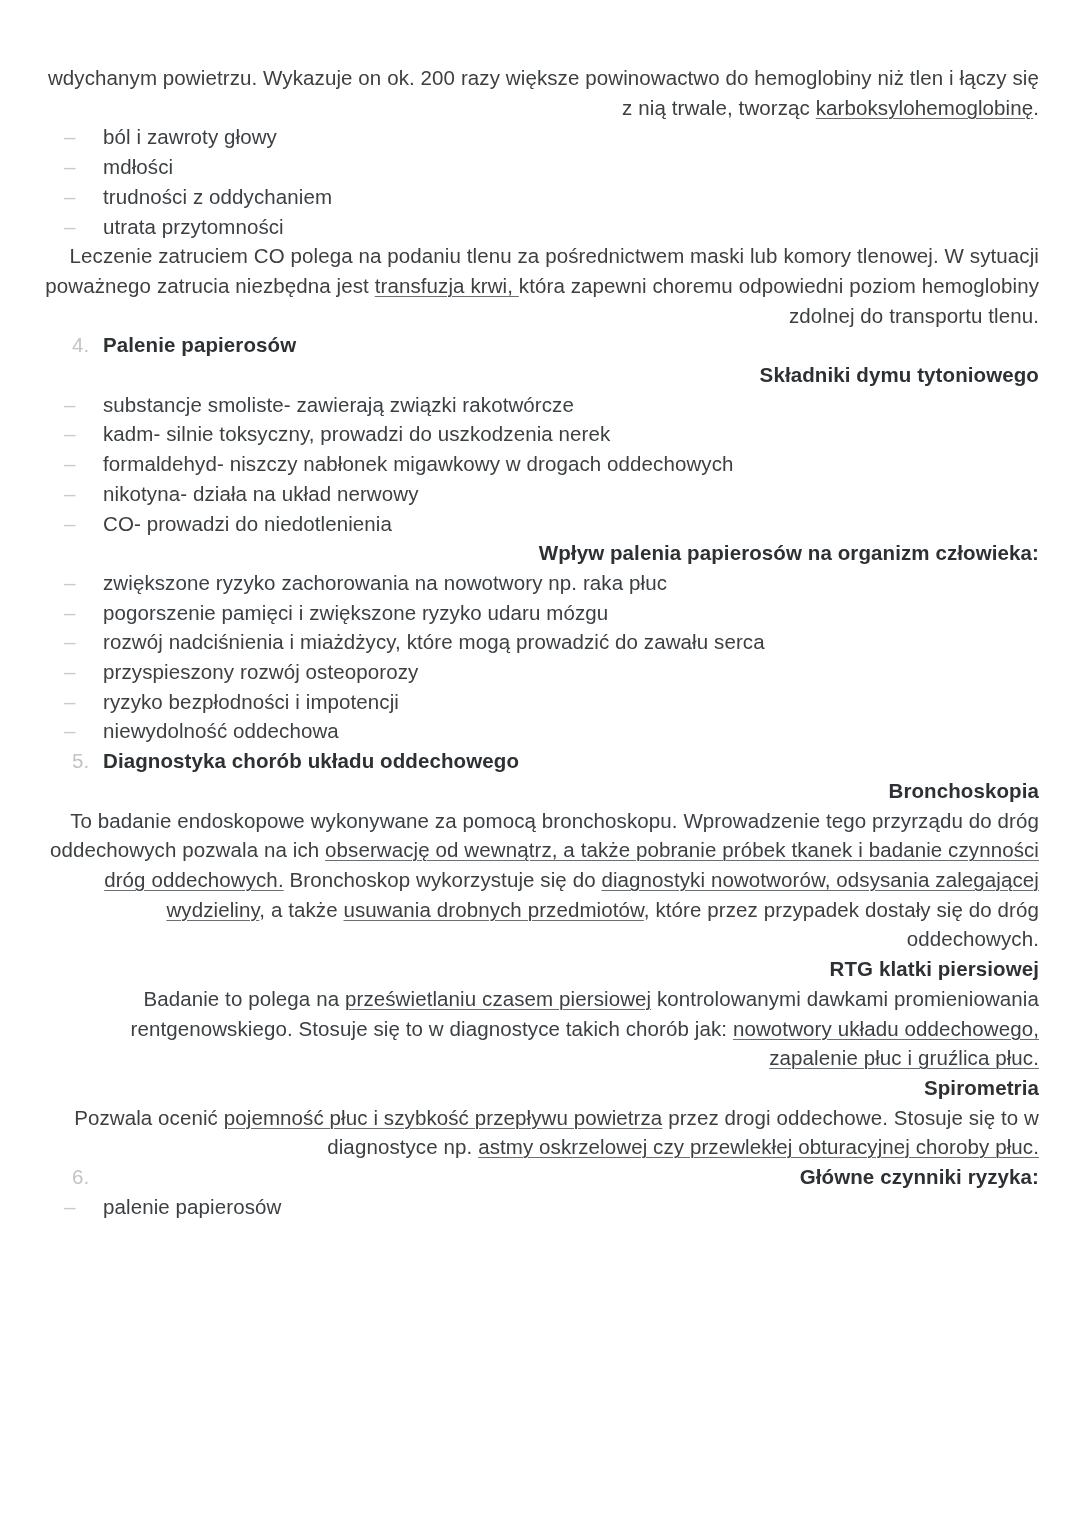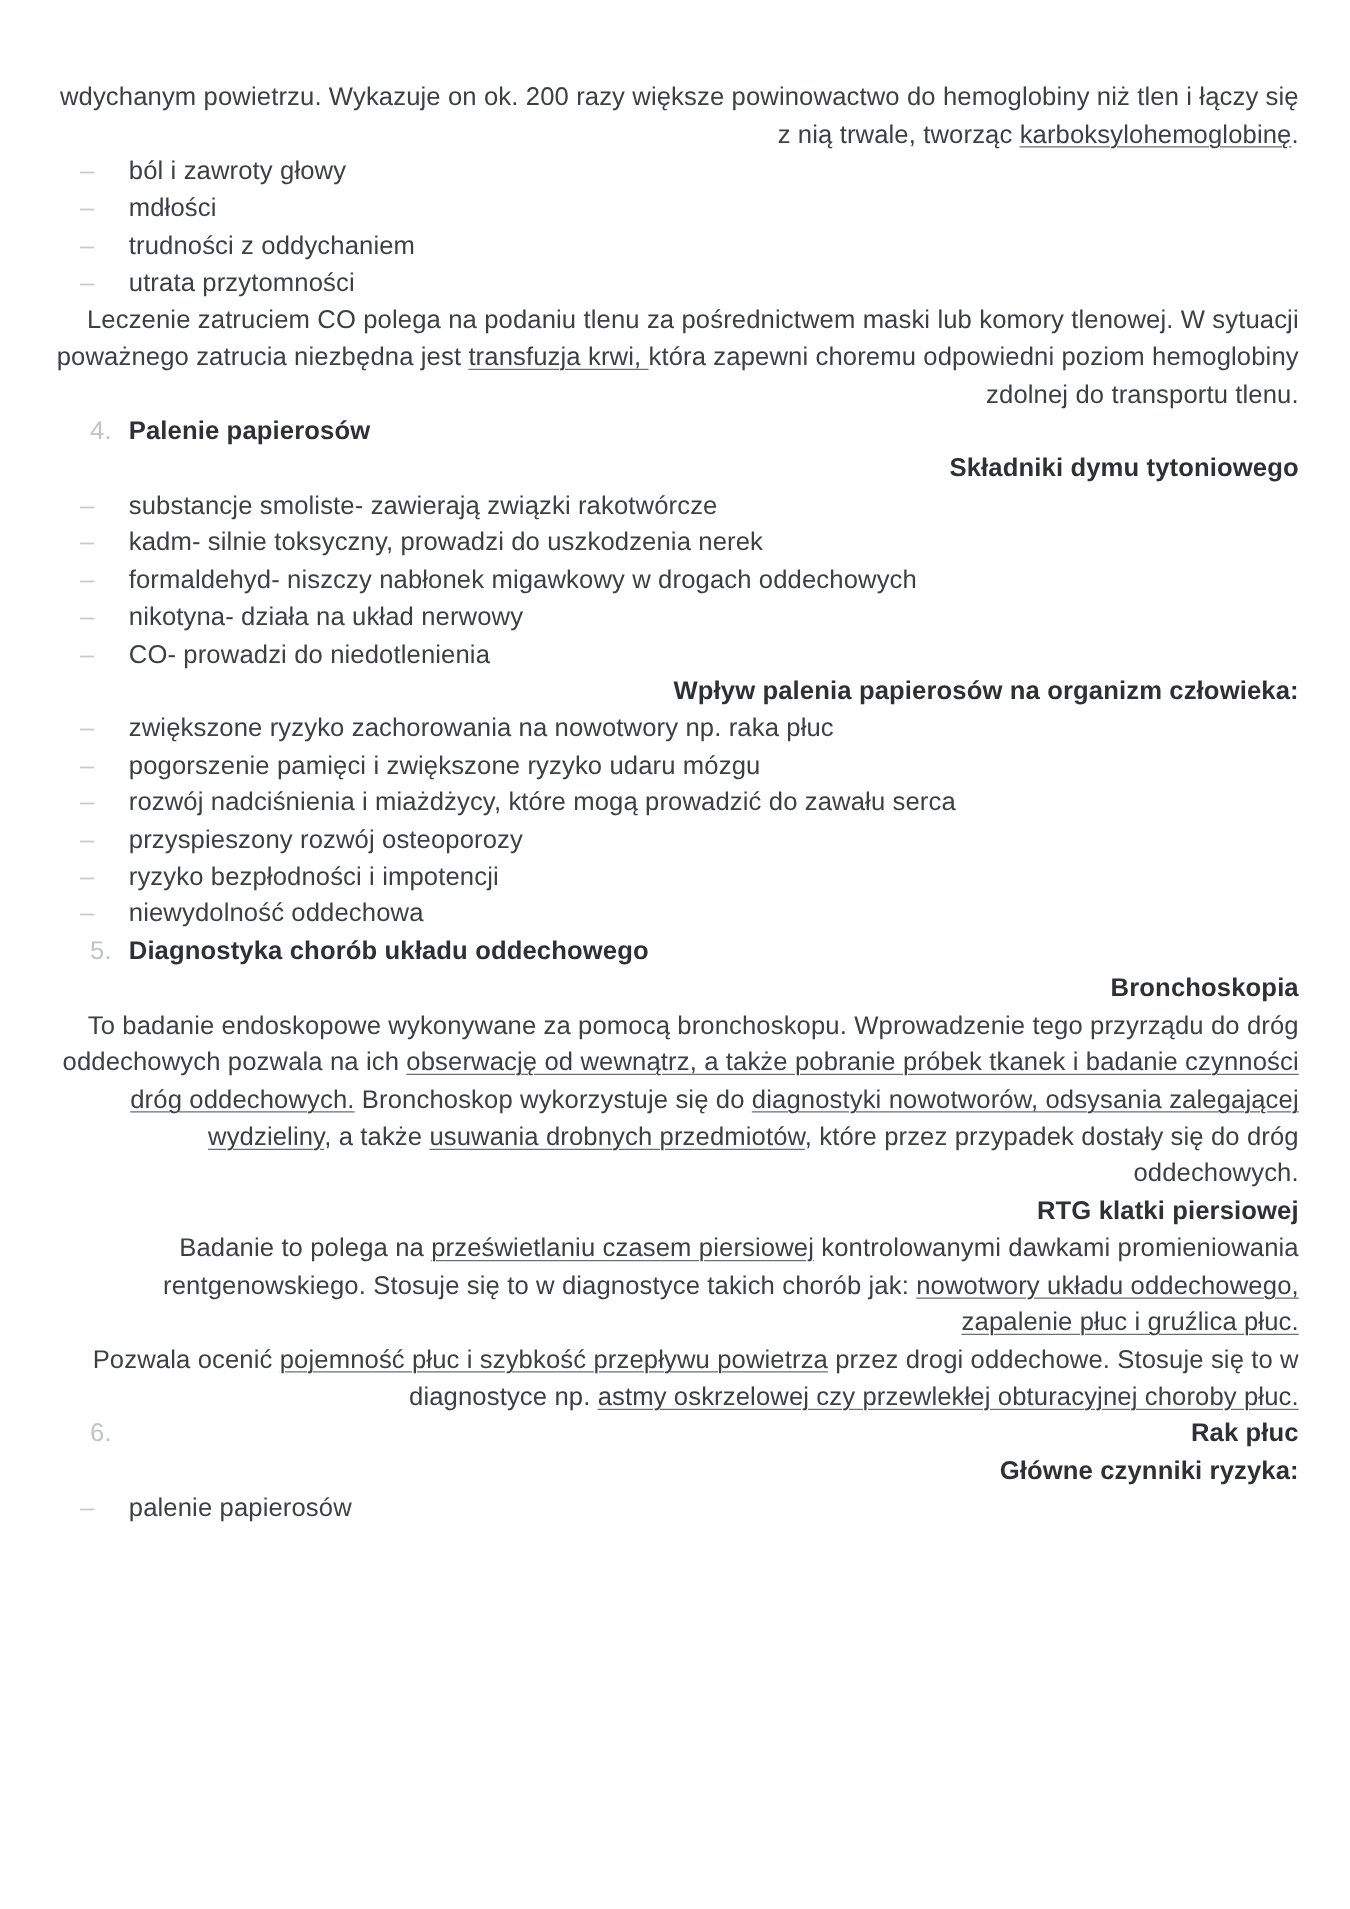--- a/index.html
+++ b/index.html
@@ -127,23 +127,23 @@
         <li><span class="dash">–</span><span>ryzyko bezpłodności i impotencji</span></li>
         <li><span class="dash">–</span><span>niewydolność oddechowa</span></li>
       </ul>
       <ol class="numlist">
         <li><span class="num">5.</span><span>Diagnostyka chorób układu oddechowego</span></li>
       </ol>
       <p class="para bold">Bronchoskopia</p>
       <p class="para"><span>To badanie endoskopowe wykonywane za pomocą bronchoskopu. Wprowadzenie tego przyrządu do dróg oddechowych pozwala na ich </span><span class="u">obserwację od wewnątrz, a także pobranie próbek tkanek i badanie czynności dróg oddechowych.</span><span> Bronchoskop wykorzystuje się do </span><span class="u">diagnostyki nowotworów, odsysania zalegającej wydzieliny</span><span>, a także </span><span class="u">usuwania drobnych przedmiotów</span><span>, które przez przypadek dostały się do dróg oddechowych.</span></p>
       <p class="para bold">RTG klatki piersiowej</p>
       <p class="para"><span>Badanie to polega na </span><span class="u">prześwietlaniu czasem piersiowej</span><span> kontrolowanymi dawkami promieniowania rentgenowskiego. Stosuje się to w diagnostyce takich chorób jak: </span><span class="u">nowotwory układu oddechowego, zapalenie płuc i gruźlica płuc.</span></p>
+      <p class="para bold">Spirometria</p>
       <p class="para"><span>Pozwala ocenić </span><span class="u">pojemność płuc i szybkość przepływu powietrza</span><span> przez drogi oddechowe. Stosuje się to w diagnostyce np. </span><span class="u">astmy oskrzelowej czy przewlekłej obturacyjnej choroby płuc.</span></p>
       <ol class="numlist">
         <li><span class="num">6.</span></li>
       </ol>
-      <p class="para bold">Rak płuc</p>
       <p class="para bold">Główne czynniki ryzyka:</p>
       <ul class="dashlist">
         <li><span class="dash">–</span><span>palenie papierosów</span></li>
       </ul>
     </div>
 </div>
 
 </body></html>

